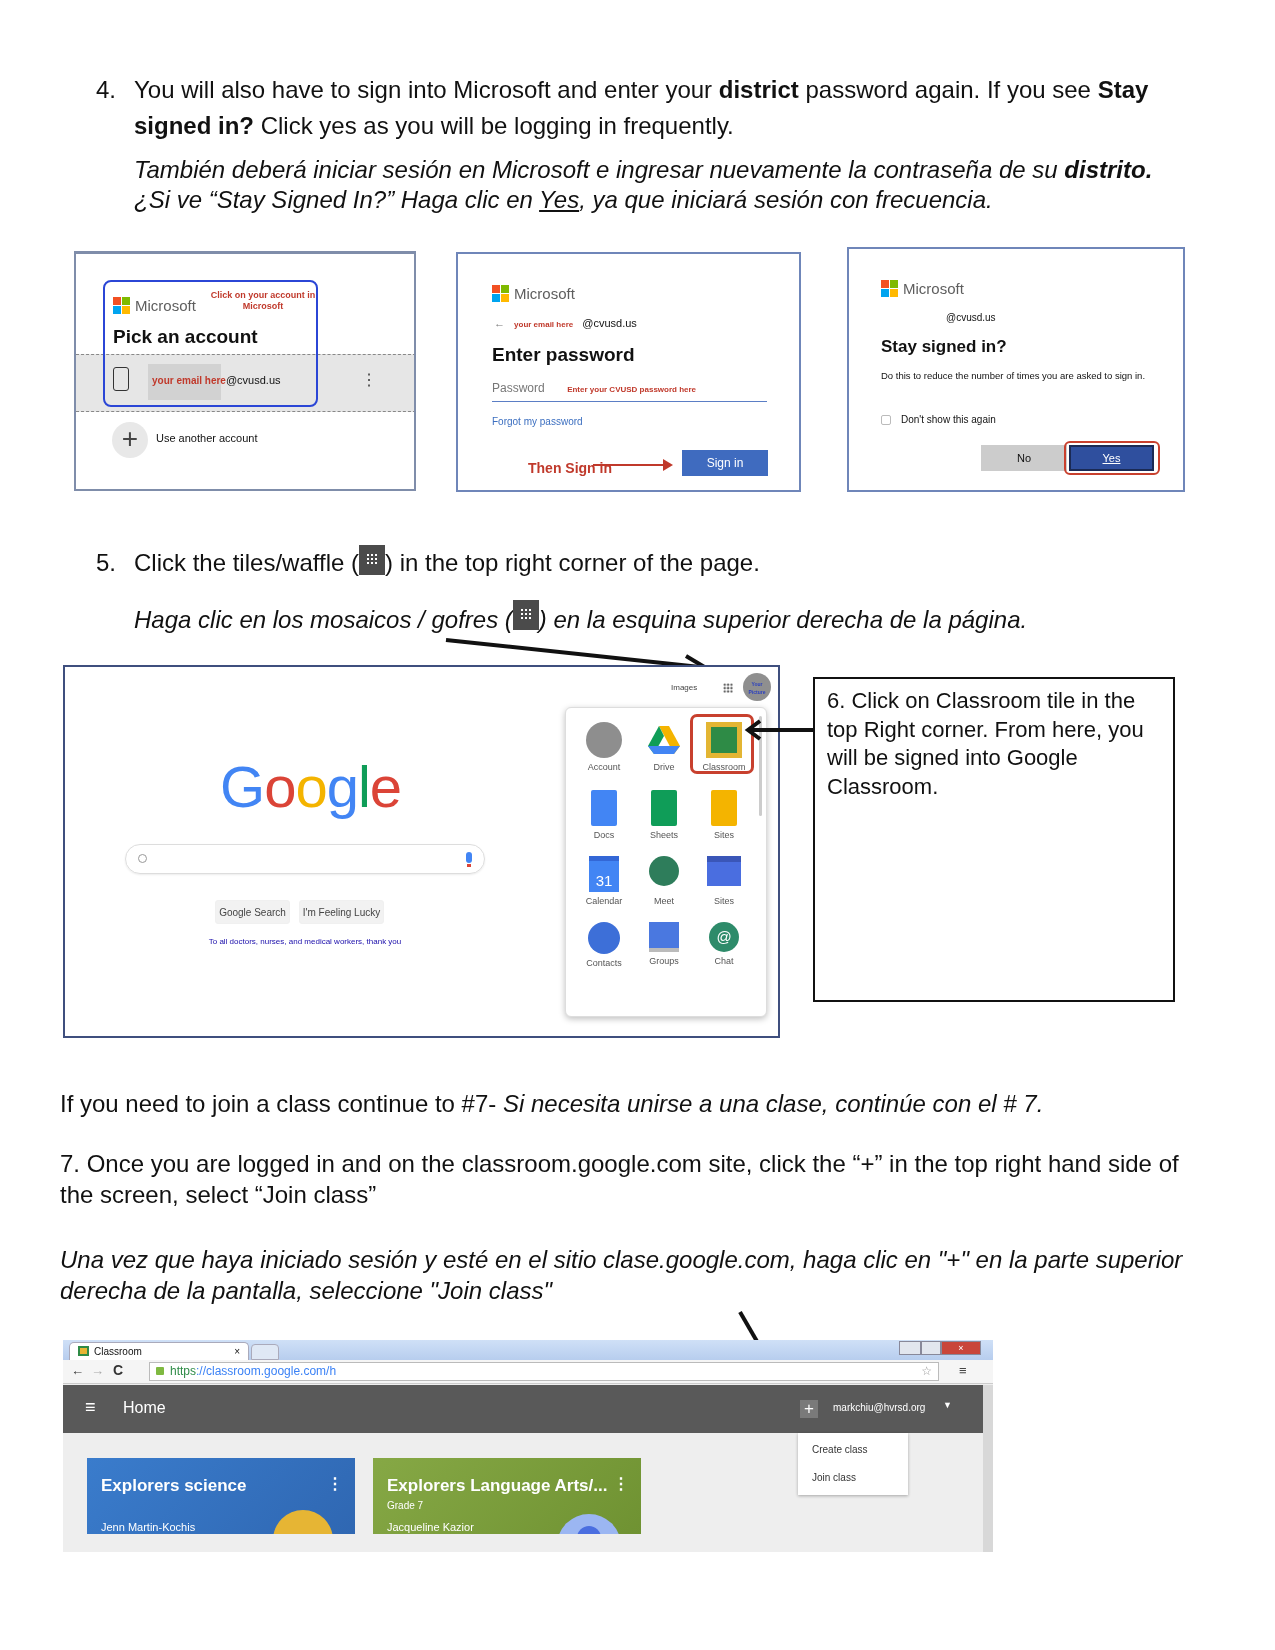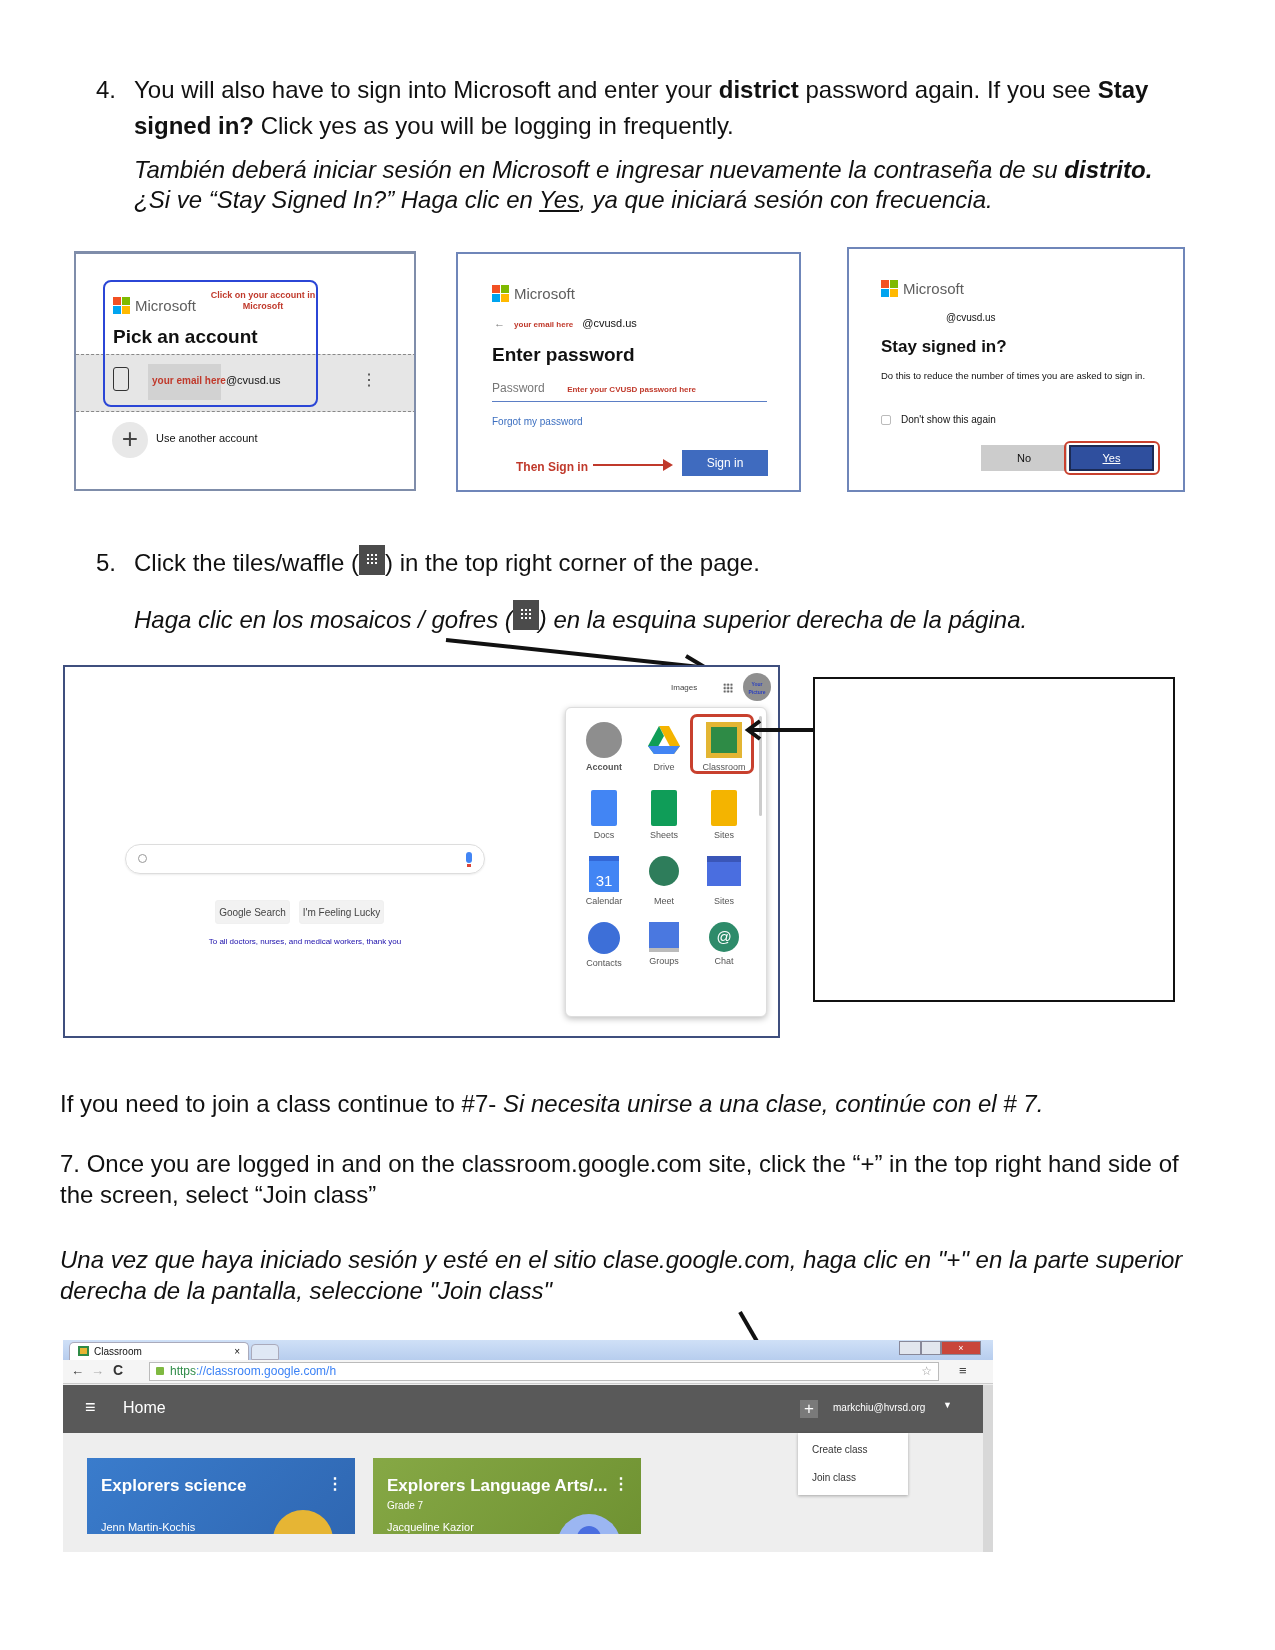--- a/index.html
+++ b/index.html
@@ -80,21 +80,21 @@
     <span style="color:#777;">←</span>
     <span class="red-note" style="font-size:8px; margin:0 6px;">your email here</span>
     <span>@cvusd.us</span>
   </div>
   <div class="abs" style="left:34px; top:90px; font-size:19px; font-weight:bold;">Enter password</div>
   <div class="abs" style="left:34px; top:124px; width:275px; height:24px; border-bottom:1.5px solid #5b7ec5;">
     <span style="font-size:12px; color:#777;">Password</span>
     <span class="red-note" style="font-size:8px; margin-left:18px;">Enter your CVUSD password here</span>
   </div>
   <div class="abs" style="left:34px; top:162px; font-size:10px; color:#3c6fc0;">Forgot my password</div>
-  <div class="abs red-note" style="left:58px; top:206px; font-size:12px;">Then Sign in</div>
+  <div class="abs red-note" style="left:70px; top:206px; font-size:14px;">Then Sign in</div>
   <div class="abs" style="left:135px; top:210px; width:75px; height:2px; background:#c0392b;"></div>
   <div class="abs" style="left:205px; top:205px; width:0; height:0; border-left:10px solid #c0392b; border-top:6px solid transparent; border-bottom:6px solid transparent;"></div>
   <div class="abs" style="left:224px; top:196px; width:86px; height:26px; background:#3f6bbf; color:#fff; font-size:12px; text-align:center; line-height:26px;">Sign in</div>
 </div>
 
 <div class="shot" style="left:847px; top:247px; width:338px; height:245px; border-color:#6f86b9;">
   <div class="abs" style="left:32px; top:30px;">
     <span class="ms-logo">
         <span style="background:#f25022"></span>
         <span style="background:#7fba00"></span>
@@ -124,33 +124,36 @@
 <svg class="abs" style="left:440px; top:636px;" width="280" height="40">
   <line x1="6" y1="4" x2="260" y2="31" stroke="#111" stroke-width="4"></line>
   <polyline points="246,20 266,32 246,40" fill="none" stroke="#111" stroke-width="4"></polyline>
 </svg>
 
 <div class="shot" style="left:63px; top:665px; width:717px; height:373px; border-color:#3f4f7e;">
   <div class="abs" style="left:606px; top:16px; font-size:8px; color:#444;">Images</div>
   <div class="abs" style="left:658px; top:16px; width:10px; height:10px; background:radial-gradient(circle, #666 1.2px, transparent 1.4px) 0 0/3.4px 3.4px;"></div>
   <div class="abs" style="left:678px; top:6px; width:28px; height:28px; border-radius:50%; background:#8f8f8f; color:#2a3fbf; font-size:5px; font-weight:bold; text-align:center; line-height:8px; padding-top:7px;">Your Picture</div>
 
+  <div class="abs g-logo" style="left:155px; top:86px;">
+    <span style="color:#4285f4">G</span><span style="color:#db4437">o</span><span style="color:#f4b400">o</span><span style="color:#4285f4">g</span><span style="color:#0f9d58">l</span><span style="color:#db4437">e</span>
+  </div>
   <div class="abs" style="left:60px; top:177px; width:360px; height:30px; border:1px solid #ddd; border-radius:15px; box-shadow:0 1px 2px rgba(0,0,0,0.08);">
     <span class="abs" style="left:12px; top:9px; width:9px; height:9px; border:1.5px solid #999; border-radius:50%;"></span>
     <span class="abs" style="left:340px; top:7px; width:6px; height:11px; background:#4285f4; border-radius:3px;"></span>
     <span class="abs" style="left:341px; top:19px; width:4px; height:3px; background:#db4437;"></span>
   </div>
   <div class="gbtn" style="left:150px; top:233px; width:75px; height:24px;">Google Search</div>
   <div class="gbtn" style="left:234px; top:233px; width:85px; height:24px;">I'm Feeling Lucky</div>
   <div class="abs" style="left:80px; top:270px; width:320px; text-align:center; font-size:8px; color:#1a0dab;">To all doctors, nurses, and medical workers, thank you</div>
 
   <div class="apps-panel" style="left:500px; top:40px; width:202px; height:310px;">
     <div class="abs" style="right:4px; top:8px; width:3px; height:100px; background:#ccc; border-radius:2px;"></div>
 
-    <div class="app" style="left:8px; top:14px;font-weight:bold;">
+    <div class="app" style="left:8px; top:14px;">
       <div class="ic" style="border-radius:50%; background:#8e8e8e;"></div>
       <span>Account</span>
     </div>
     <div class="app" style="left:68px; top:14px;">
       <div class="ic">
         <svg width="36" height="36">
             <polygon points="13,4 23,4 34,24 28,32" fill="#f4b400"></polygon>
             <polygon points="13,4 2,24 8,32 18,14" fill="#0f9d58"></polygon>
             <polygon points="8,32 28,32 34,24 2,24" fill="#4285f4"></polygon>
           </svg>
@@ -205,20 +208,21 @@
     </div>
   </div>
 </div>
 
 <svg class="abs" style="left:742px; top:718px;" width="74" height="24">
   <line x1="8" y1="12" x2="72" y2="12" stroke="#111" stroke-width="4"></line>
   <polyline points="18,3 6,12 18,21" fill="none" stroke="#111" stroke-width="4"></polyline>
 </svg>
 
 <div class="abs" style="left:813px; top:677px; width:362px; height:325px; border:2px solid #111; padding:8px 12px; font-size:22px; line-height:28.5px;">
+  <div>6. Click on Classroom tile in the top Right corner. From here, you will be signed into Google Classroom.</div>
 </div>
 
 <div class="abs p-text" style="left:60px; top:1086px; width:1200px;">
   <span>If you need to join a class continue to #7- </span><i>Si necesita unirse a una clase, continúe con el # 7.</i>
 </div>
 
 <div class="abs" style="left:60px; top:1148px; width:1130px; font-size:24px; line-height:31px;">7. Once you are logged in and on the classroom.google.com site, click the “+” in the top right hand side of the screen, select “Join class”</div>
 <div class="abs" style="left:60px; top:1244px; width:1130px; font-size:24px; line-height:31px; font-style:italic;">Una vez que haya iniciado sesión y esté en el sitio clase.google.com, haga clic en "+" en la parte superior derecha de la pantalla, seleccione "Join class"</div>
 
 <svg class="abs" style="left:728px; top:1310px;" width="80" height="100">

